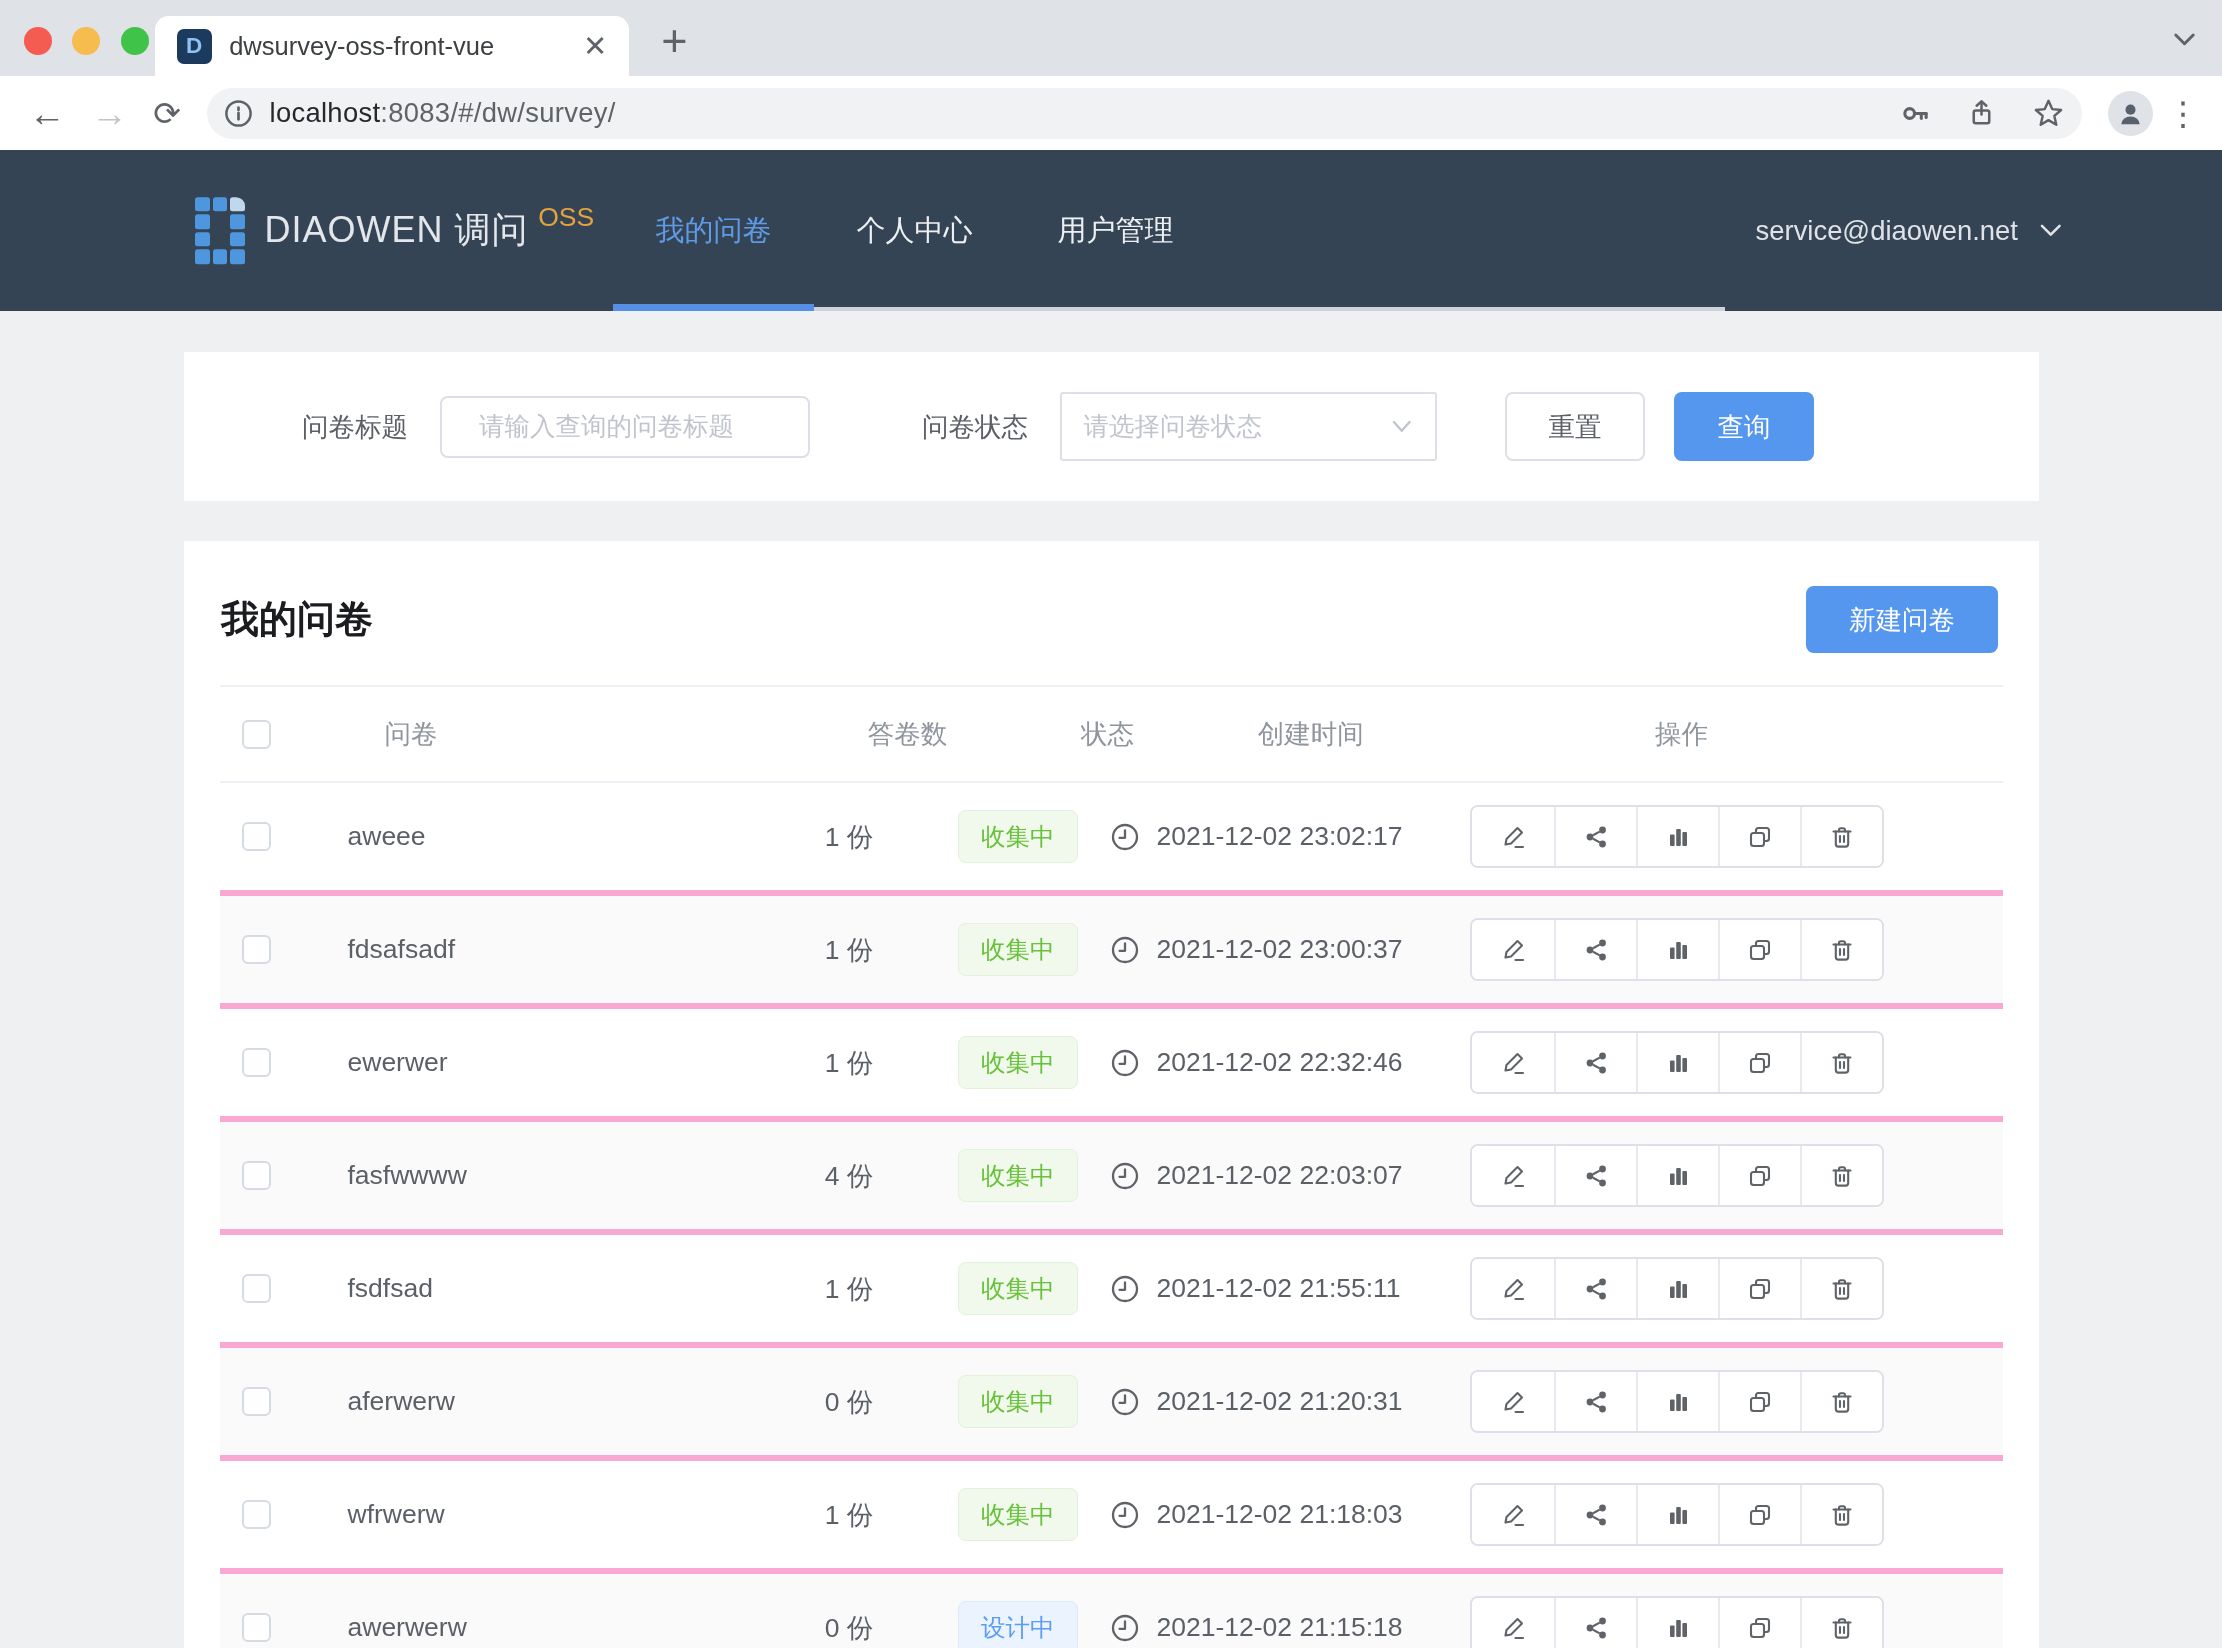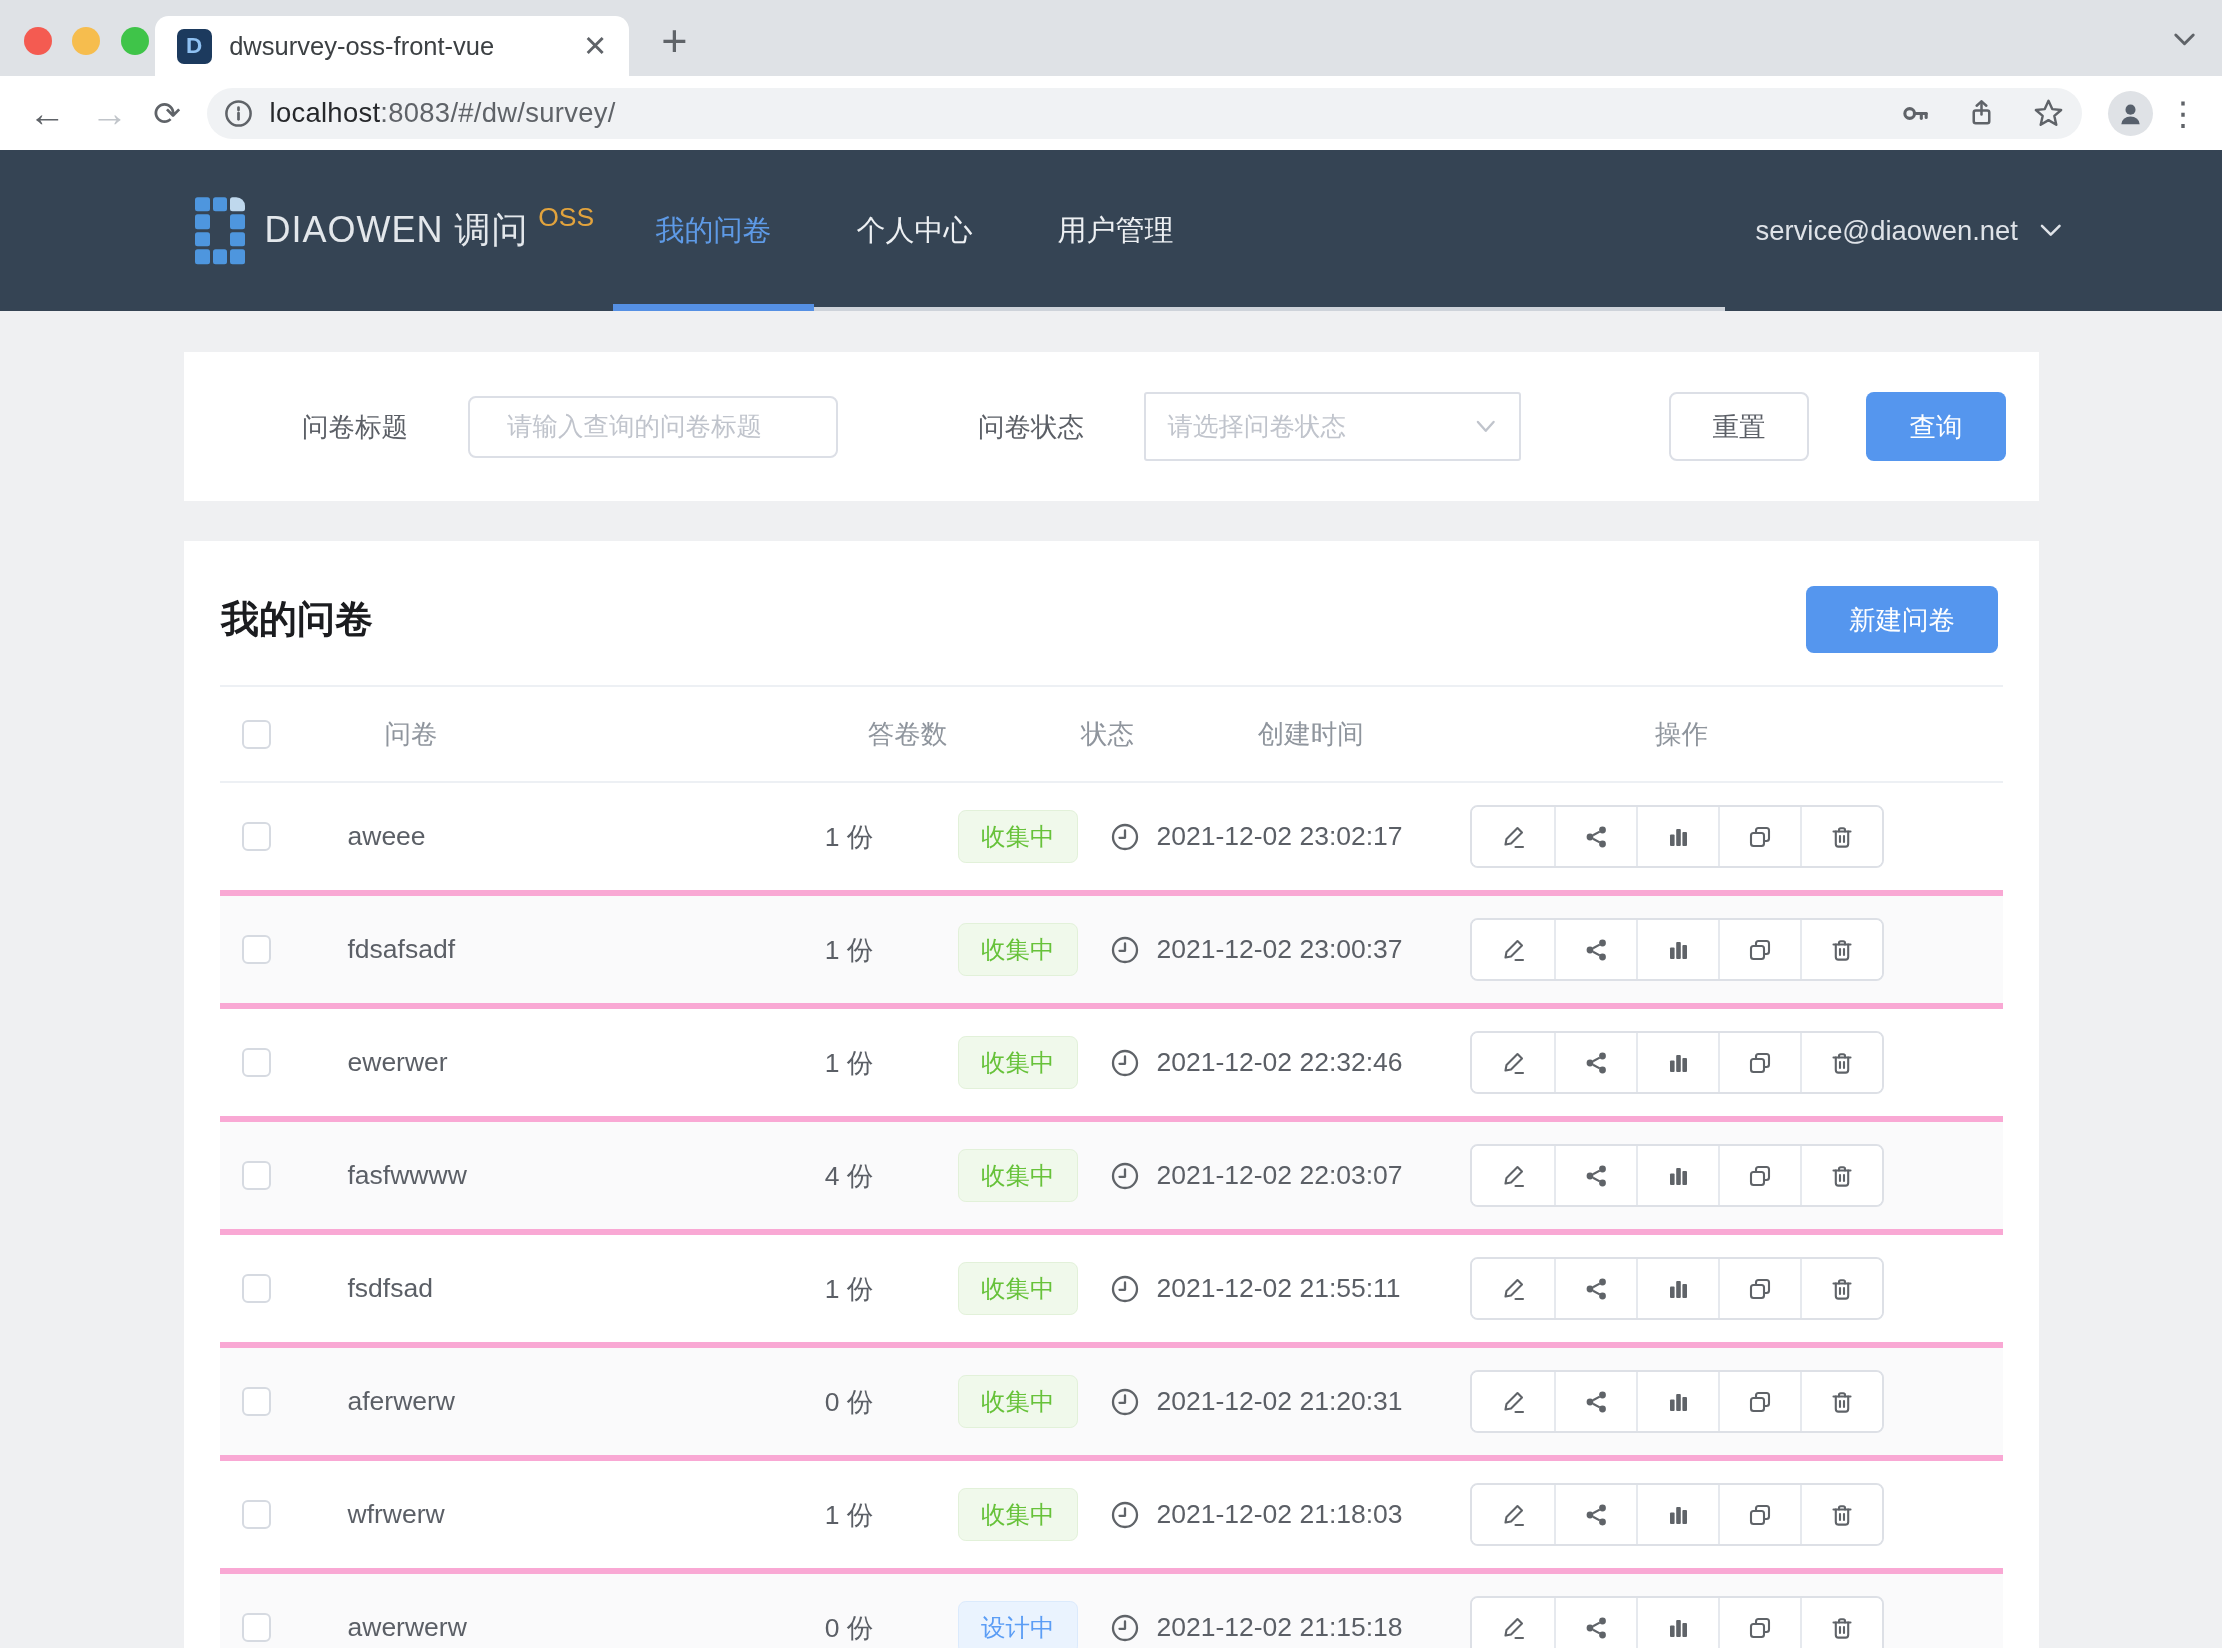--- a/index.html
+++ b/index.html
@@ -49,33 +49,33 @@
   .nav-tabs { position:absolute; left:613px; top:0; bottom:0; display:flex; }
   .nav-tab { width:201px; display:flex; align-items:center; justify-content:center;
              font-size:29px; color:#EDF0F3; cursor:pointer; }
   .nav-tab.active { color:#5E9AE6; }
   .tabs-baseline { position:absolute; left:613px; bottom:0; width:1112px; height:3.9px; background:#CED3DA; }
   .tabs-active-bar { position:absolute; left:613px; bottom:0; width:201px; height:6.9px; background:#5590E4; }
   .account { position:absolute; right:160px; top:50%; transform:translateY(-50%);
              display:flex; align-items:center; gap:19.6px; color:#DFE3E8; font-size:27.4px; }
 
   
-  .filter-card { margin:41px 184px 0; height:149px; background:#fff; display:flex; align-items:center;gap:28px; }
+  .filter-card { margin:41px 184px 0; height:149px; background:#fff; display:flex; align-items:center; }
   .f-label { font-size:26.5px; color:#5B5F66; }
   .f-label.first { margin-left:118px; }
   .f-label.second { margin-left:112px; }
   .f-input { margin-left:32px; width:370px; height:62px; border:2px solid #DCDFE6; border-radius:7.8px;
              padding:0 37px; font-size:25.5px; color:#5B5F66; outline:none; background:#fff;
              font-family:"Liberation Sans",sans-serif; }
   .f-input::placeholder { color:#C0C4CC; }
   .f-select { margin-left:32px; width:377px; height:69px; border:2px solid #DCDFE6; border-radius:3px;
               display:flex; align-items:center; justify-content:space-between; padding:0 21.6px;
               color:#C0C4CC; font-size:25.5px; background:#fff; cursor:pointer; }
   .btn { height:69px; border-radius:7.8px; font-size:26.5px; display:grid; place-items:center; cursor:pointer; }
-  .btn-reset { margin-left:120px; width:140px; background:#fff; border:2px solid #DCDFE6; color:#5B5F66; }
+  .btn-reset { margin-left:68px; width:140px; background:#fff; border:2px solid #DCDFE6; color:#5B5F66; }
   .btn-primary { background:#5596EE; color:#fff; border:none; }
   .btn-search { margin-left:29px; width:140px; }
 
   
   .main-card { margin:40px 184px 0; height:1107px; background:#fff; overflow:hidden; }
   .main-head { height:144px; display:flex; align-items:center; justify-content:space-between;
                padding:13.7px 41px 0 37px; }
   .page-title { font-size:38px; font-weight:700; color:#1B1C1F; }
   .btn-create { width:192px; height:67px; font-size:26.5px; }
 

